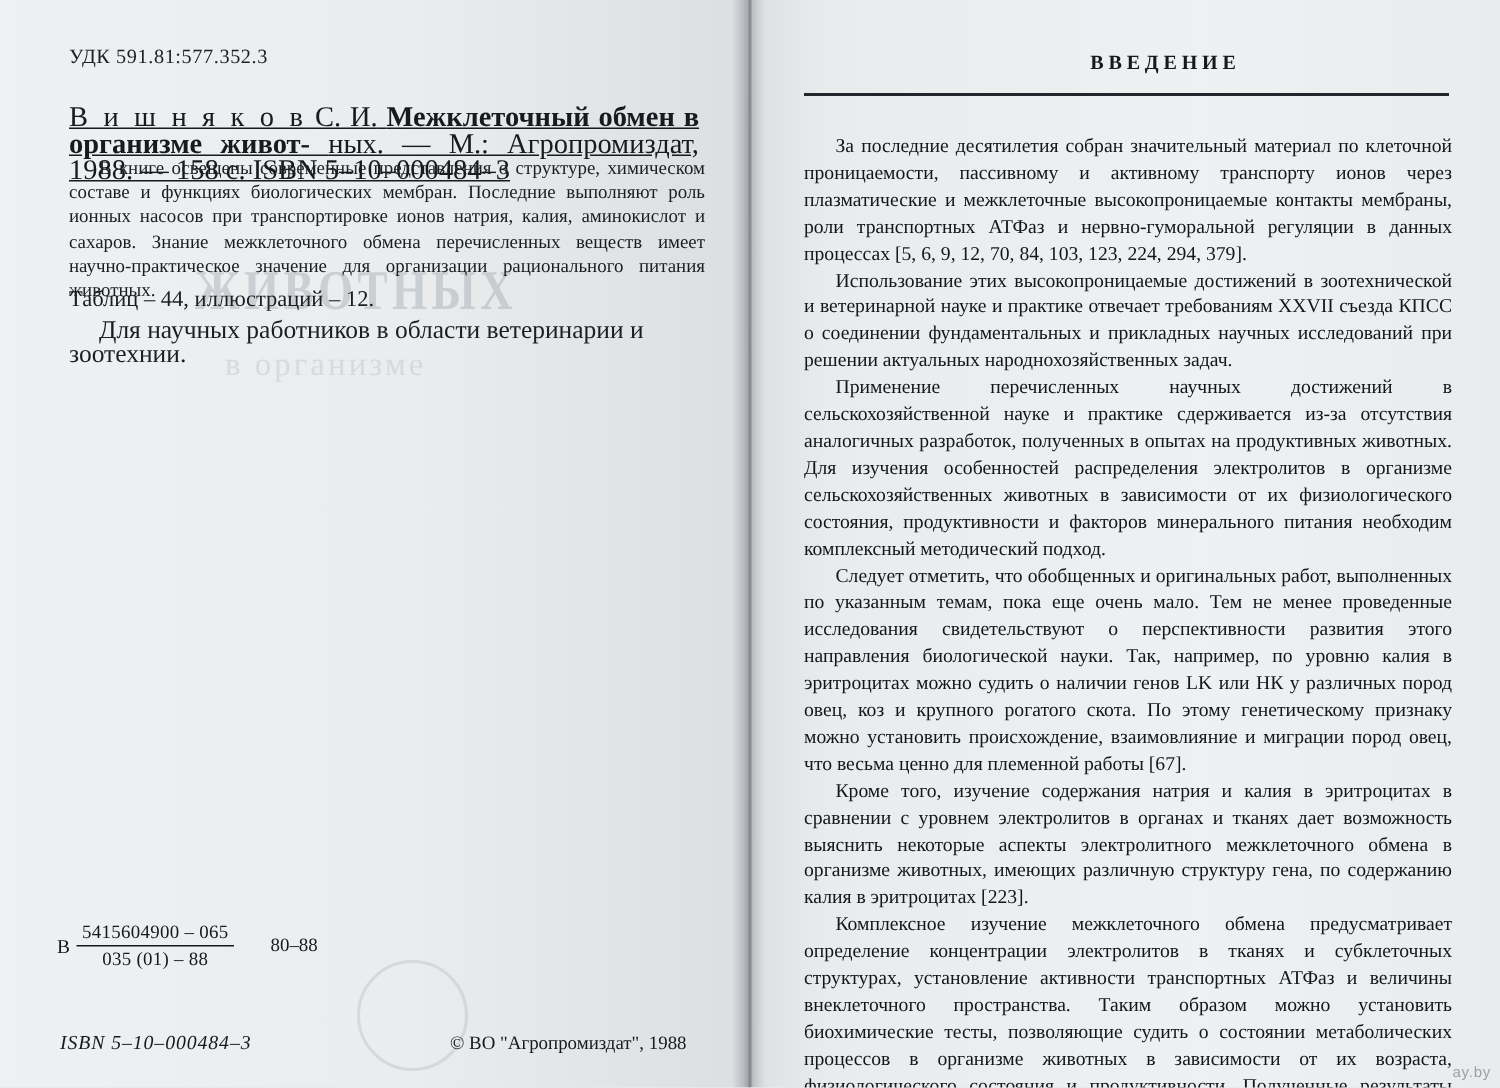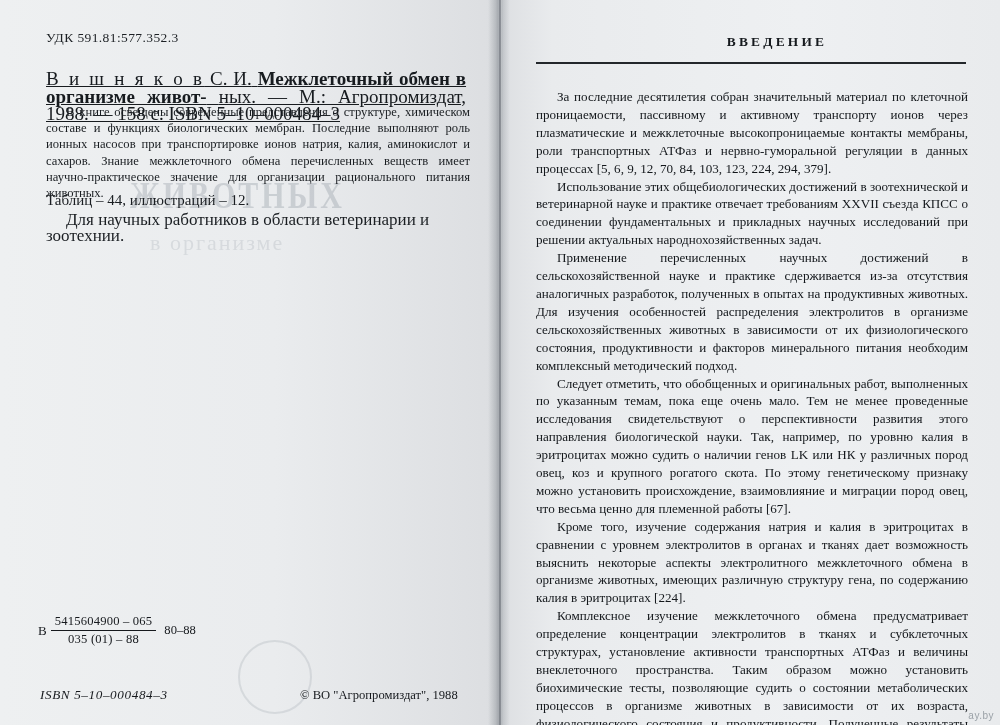--- a/index.html
+++ b/index.html
@@ -171,21 +171,21 @@
     padding: 0 4px 1px 4px;
     display: block;
     letter-spacing: 0.2px;
   }
   .frac .den {
     display: block;
     padding-top: 1px;
     letter-spacing: 0.2px;
   }
   .isbn-right {
-    margin-left: 8px;
+    margin-left: 24px;
     align-self: center;
   }
   .isbn-line {
     position: absolute;
     left: 40px;
     bottom: 22px;
     font-size: 13.2px;
     letter-spacing: 0.6px;
     color: #16191d;
     font-style: italic;
@@ -287,22 +287,22 @@
   <div class="leaf leaf-right"></div>
 
   <div class="gutter"></div>
   <div class="spine-line"></div>
 
   <div class="chapter-title">ВВЕДЕНИЕ</div>
   <div class="rule"></div>
 
   <div class="body-text">
     <p>За последние десятилетия собран значительный материал по клеточной проницаемости, пассивному и активному транспорту ионов через плазматические и межклеточные высокопроницаемые контакты мембраны, роли транспортных АТФаз и нервно-гуморальной регуляции в данных процессах [5, 6, 9, 12, 70, 84, 103, 123, 224, 294, 379].</p>
-    <p>Использование этих общебиологических достижений в зоотехнической и ветеринарной науке и практике отвечает требованиям XXVII съезда КПСС о соединении фундаментальных и прикладных научных исследований при решении актуальных народнохозяйственных задач.</p>
+    <p>Использование этих высокопроницаемые достижений в зоотехнической и ветеринарной науке и практике отвечает требованиям XXVII съезда КПСС о соединении фундаментальных и прикладных научных исследований при решении актуальных народнохозяйственных задач.</p>
     <p>Применение перечисленных научных достижений в сельскохозяйственной науке и практике сдерживается из-за отсутствия аналогичных разработок, полученных в опытах на продуктивных животных. Для изучения особенностей распределения электролитов в организме сельскохозяйственных животных в зависимости от их физиологического состояния, продуктивности и факторов минерального питания необходим комплексный методический подход.</p>
     <p>Следует отметить, что обобщенных и оригинальных работ, выполненных по указанным темам, пока еще очень мало. Тем не менее проведенные исследования свидетельствуют о перспективности развития этого направления биологической науки. Так, например, по уровню калия в эритроцитах можно судить о наличии генов LK или НК у различных пород овец, коз и крупного рогатого скота. По этому генетическому признаку можно установить происхождение, взаимовлияние и миграции пород овец, что весьма ценно для племенной работы [67].</p>
-    <p>Кроме того, изучение содержания натрия и калия в эритроцитах в сравнении с уровнем электролитов в органах и тканях дает возможность выяснить некоторые аспекты электролитного межклеточного обмена в организме животных, имеющих различную структуру гена, по содержанию калия в эритроцитах [224].</p>
+    <p>Кроме того, изучение содержания натрия и калия в эритроцитах в сравнении с уровнем электролитов в органах и тканях дает возможность выяснить некоторые аспекты электролитного межклеточного обмена в организме животных, имеющих различную структуру гена, по содержанию калия в эритроцитах [223].</p>
     <p>Комплексное изучение межклеточного обмена предусматривает определение концентрации электролитов в тканях и субклеточных структурах, установление активности транспортных АТФаз и величины внеклеточного пространства. Таким образом можно установить биохимические тесты, позволяющие судить о состоянии метаболических процессов в организме животных в зависимости от их возраста, физиологического состояния и продуктивности. Полученные результаты найдут практическое применение в современном животноводстве.</p>
 
   </div>
 
   <div class="watermark">ay.by</div>
 </div>
 
 </body></html>

